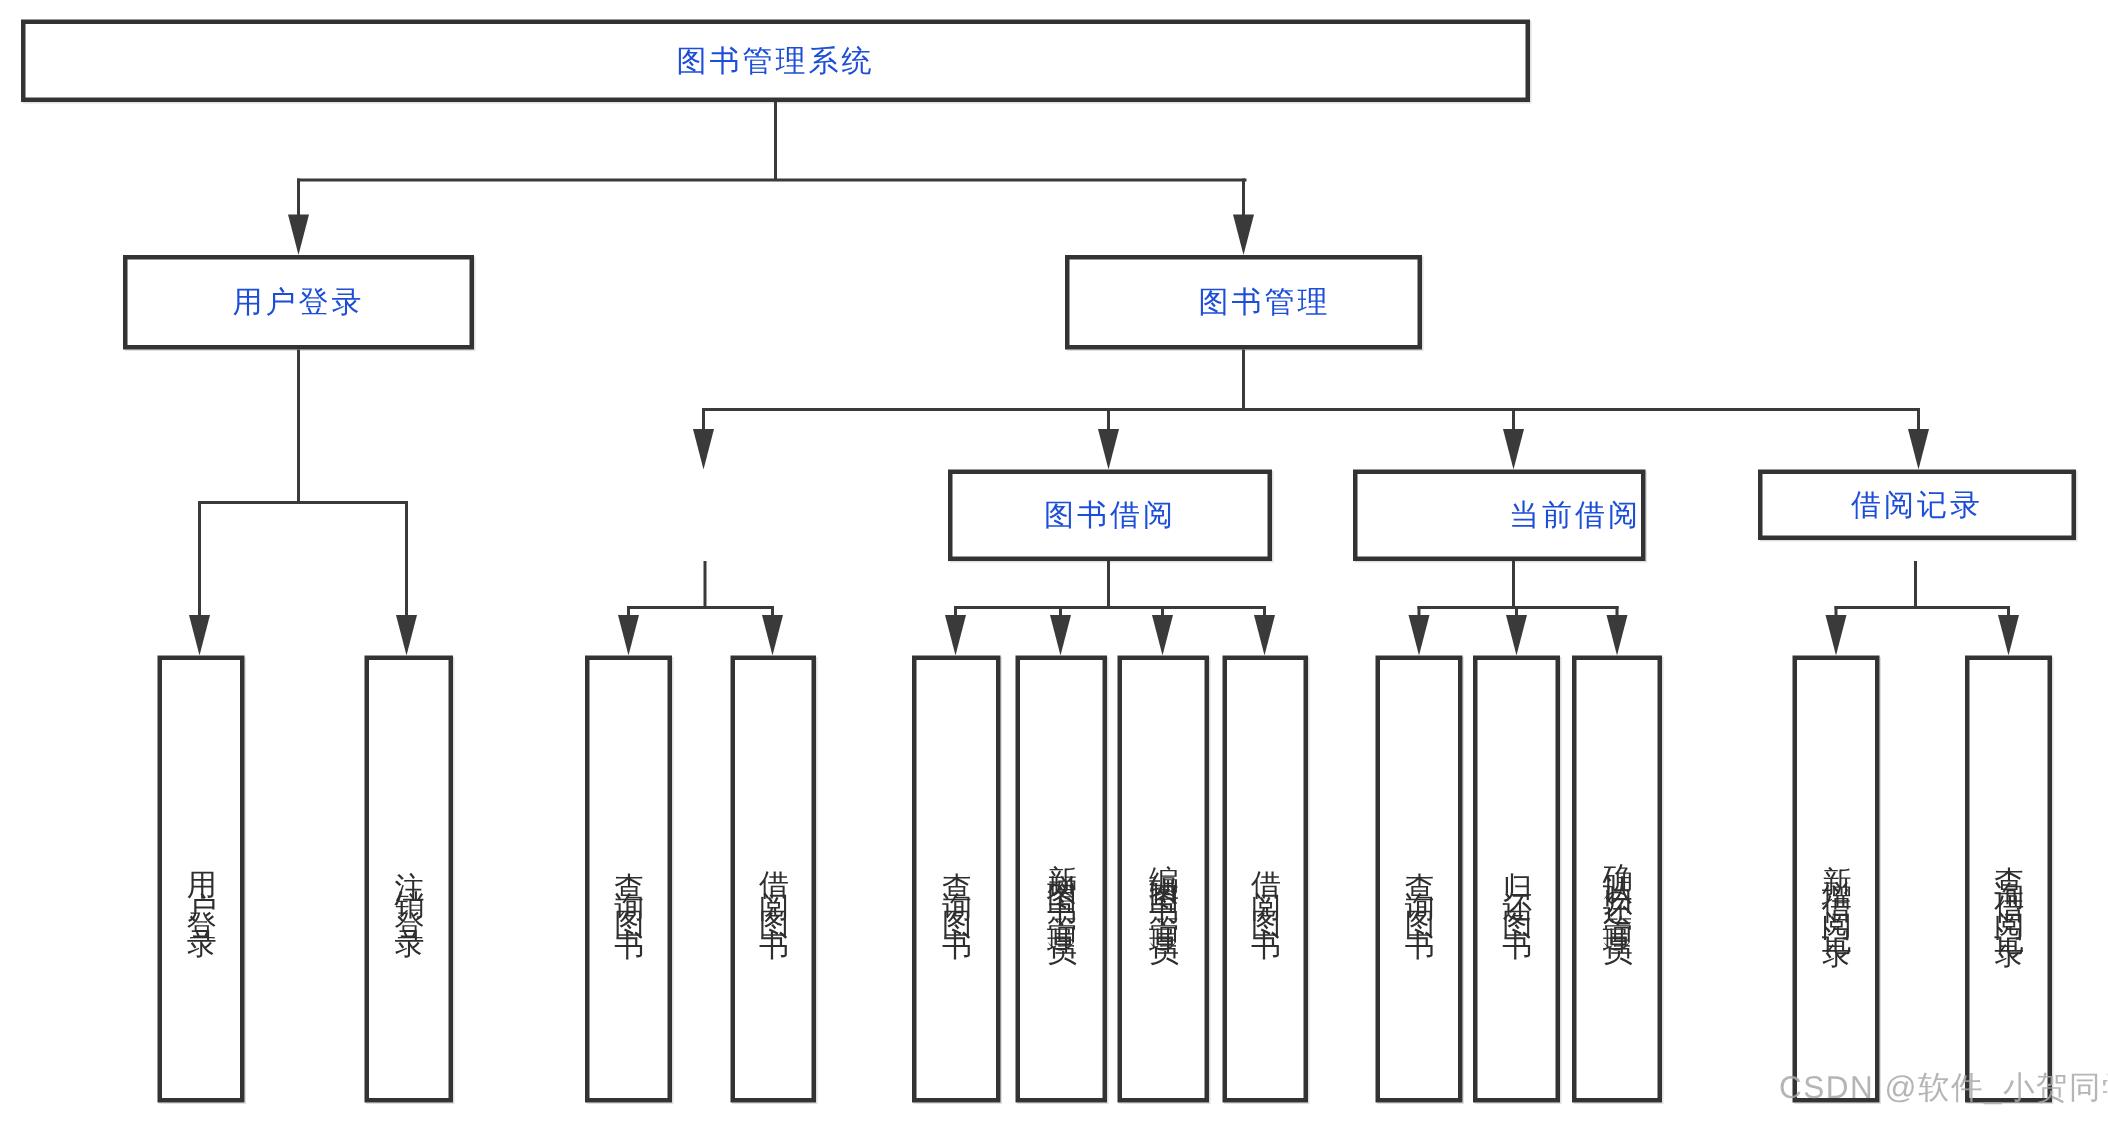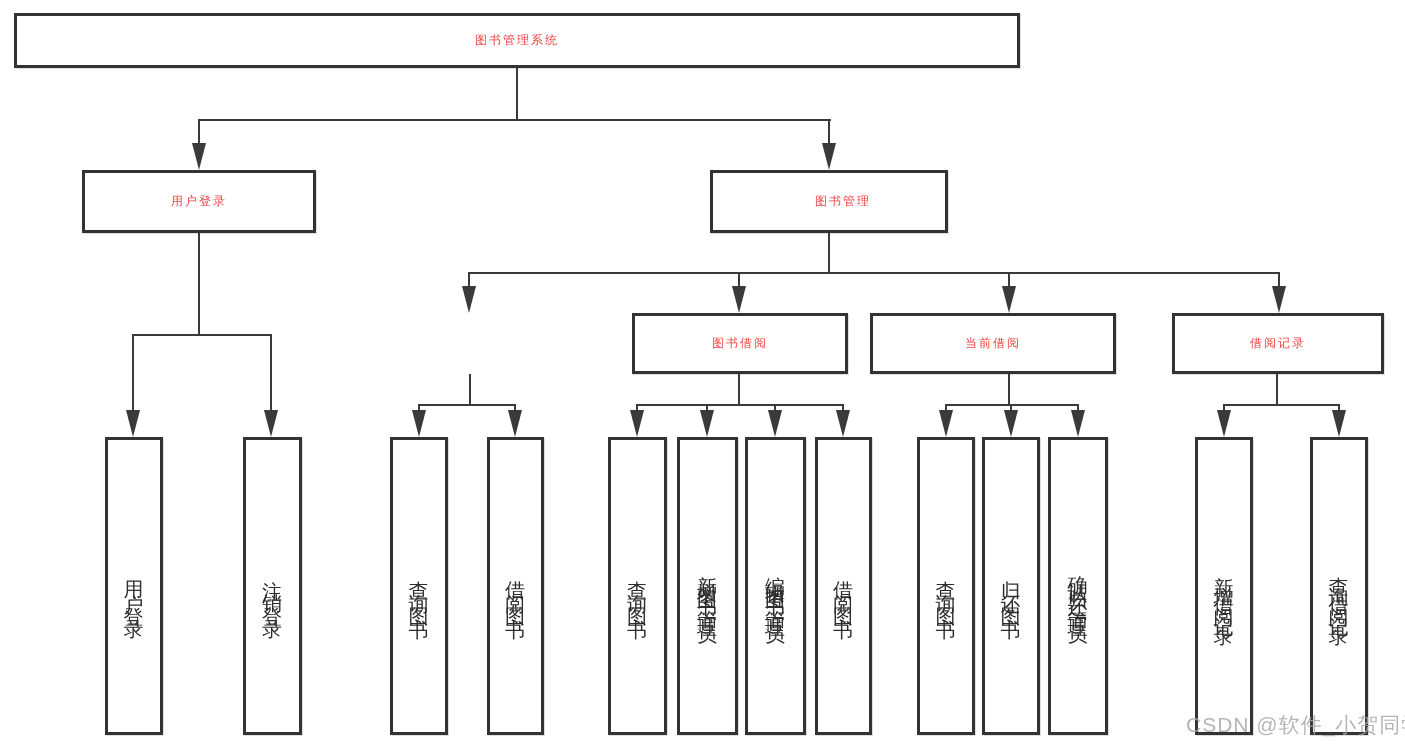--- a/index.html
+++ b/index.html
@@ -13,21 +13,21 @@
   
   .hbox{
     position:absolute;
     box-sizing:border-box;
     border:3px solid #333333;
     background:#ffffff;
     display:flex;align-items:center;justify-content:center;
     box-shadow:1px 1px 0 rgba(0,0,0,0.12);
   }
   .hbox span{
-    font-size:12px;color:#ef4444;letter-spacing:2px;white-space:nowrap;
+    font-size:20px;color:#1d4ed8;letter-spacing:2px;white-space:nowrap;
   }
   .vbox{
     position:absolute;
     top:437px;height:298px;
     box-sizing:border-box;
     border:3px solid #333333;
     background:#ffffff;
     display:flex;align-items:center;justify-content:center;
     box-shadow:1px 1px 0 rgba(0,0,0,0.12);
   }
@@ -97,24 +97,24 @@
   <div class="vline" style="left:738px;top:272px;height:18px;"></div>
   <div class="arrow" style="left:732px;top:286px;"></div>
   <div class="vline" style="left:1008px;top:272px;height:18px;"></div>
   <div class="arrow" style="left:1002px;top:286px;"></div>
   <div class="vline" style="left:1278px;top:272px;height:18px;"></div>
   <div class="arrow" style="left:1272px;top:286px;"></div>
 
   <div class="hbox" style="left:632px;top:313px;width:216px;height:61px;">
     <span>图书借阅</span>
   </div>
-  <div class="hbox" style="left:870px;top:313px;width:246px;height:61px;">
+  <div class="hbox" style="left:902px;top:313px;width:195px;height:61px;justify-content:flex-end;">
     <span>当前借阅</span>
   </div>
-  <div class="hbox" style="left:1172px;top:313px;width:212px;height:61px;">
+  <div class="hbox" style="left:1172px;top:313px;width:212px;height:47px;">
     <span>借阅记录</span>
   </div>
 
   <div class="vline" style="left:469px;top:374px;height:31px;"></div>
   <div class="hline" style="left:418px;top:404px;width:98px;"></div>
   <div class="vline" style="left:418px;top:404px;height:12px;"></div>
   <div class="arrow" style="left:412px;top:410px;"></div>
   <div class="vline" style="left:514px;top:404px;height:12px;"></div>
   <div class="arrow" style="left:508px;top:410px;"></div>
 

